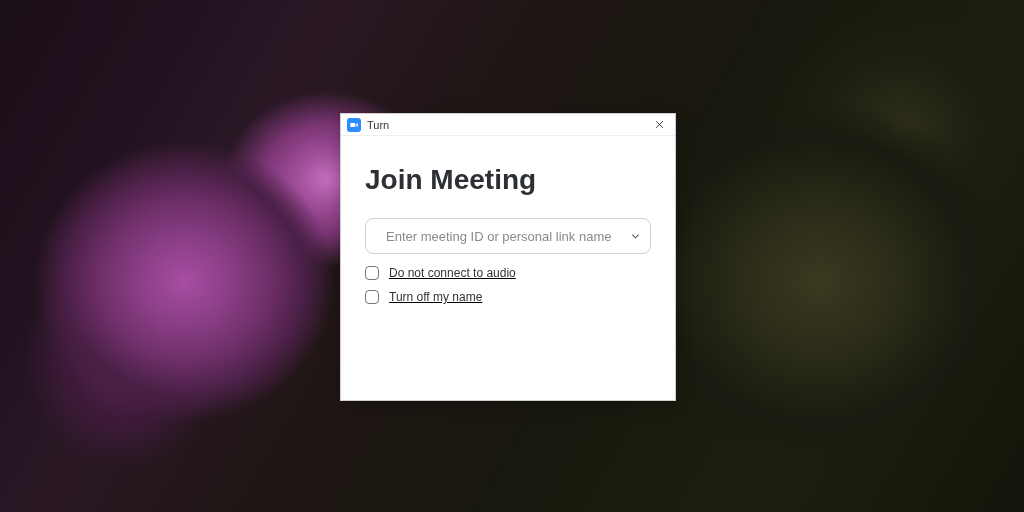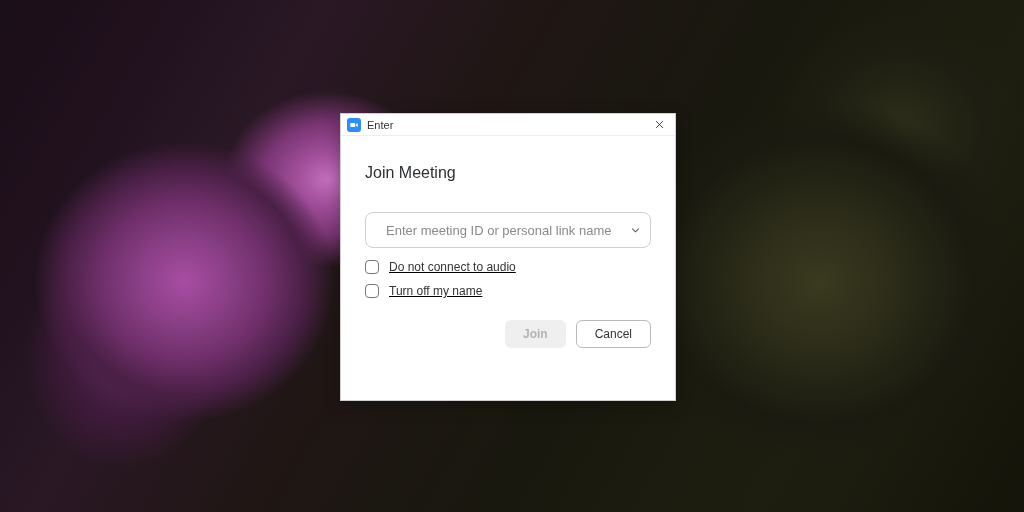--- a/index.html
+++ b/index.html
@@ -57,24 +57,24 @@
       align-items: center;
       justify-content: center;
       cursor: pointer;
       font-size: 14px;
       color: #333;
     }
     .content {
       padding: 28px 24px 16px 24px;
     }
     .heading {
-      font-size: 16px;
-      font-weight: 400;
+      font-size: 28px;
+      font-weight: 700;
       color: #2c2f33;
-      margin-bottom: 30px;
+      margin-bottom: 22px;
     }
     .input-wrap {
       position: relative;
       margin-bottom: 12px;
     }
     .text-input {
       width: 100%;
       height: 36px;
       border: 1px solid #d0d0d0;
       border-radius: 8px;
@@ -146,21 +146,21 @@
 <body>
 
 <div class="dialog">
   <div class="titlebar">
     <span class="titlebar-icon">
       <svg viewBox="0 0 24 24">
           <rect x="3" y="7" width="12" height="10" rx="2" fill="#fff"></rect>
           <path d="M17 10 L21 7 L21 17 L17 14 Z" fill="#fff"></path>
         </svg>
     </span>
-    <span class="titlebar-text">Enter</span>
+    <span class="titlebar-text">Turn</span>
     <span class="close-btn">
       <svg viewBox="0 0 16 16" width="11" height="11">
           <path d="M3 3 L13 13 M13 3 L3 13" stroke="#333" stroke-width="1.3" fill="none"></path>
         </svg>
     </span>
   </div>
 
   <div class="content">
     <h1 class="heading">Join Meeting</h1>
 
@@ -177,18 +177,14 @@
     <div class="checkbox-row">
       <span class="cb"></span>
       <span class="cb-label">Do not connect to audio</span>
     </div>
 
     <div class="checkbox-row">
       <span class="cb"></span>
       <span class="cb-label">Turn off my name</span>
     </div>
 
-    <div class="button-row">
-      <div class="btn btn-primary-disabled">Join</div>
-      <div class="btn btn-secondary">Cancel</div>
-    </div>
   </div>
 </div>
 
 </body></html>

